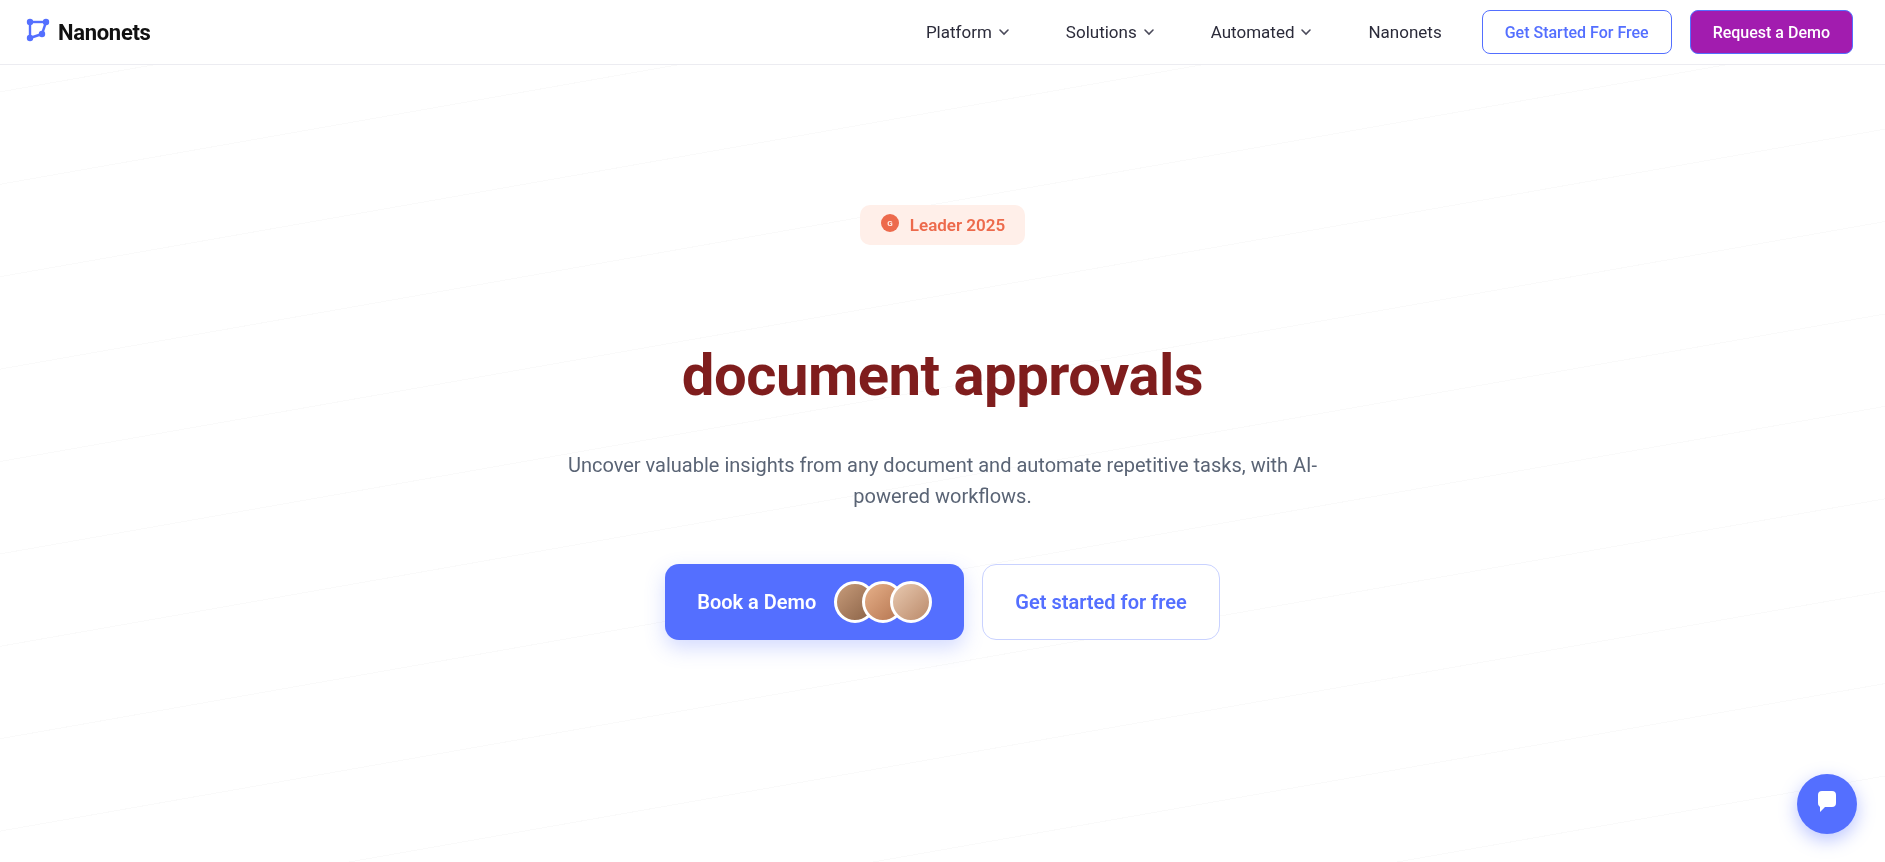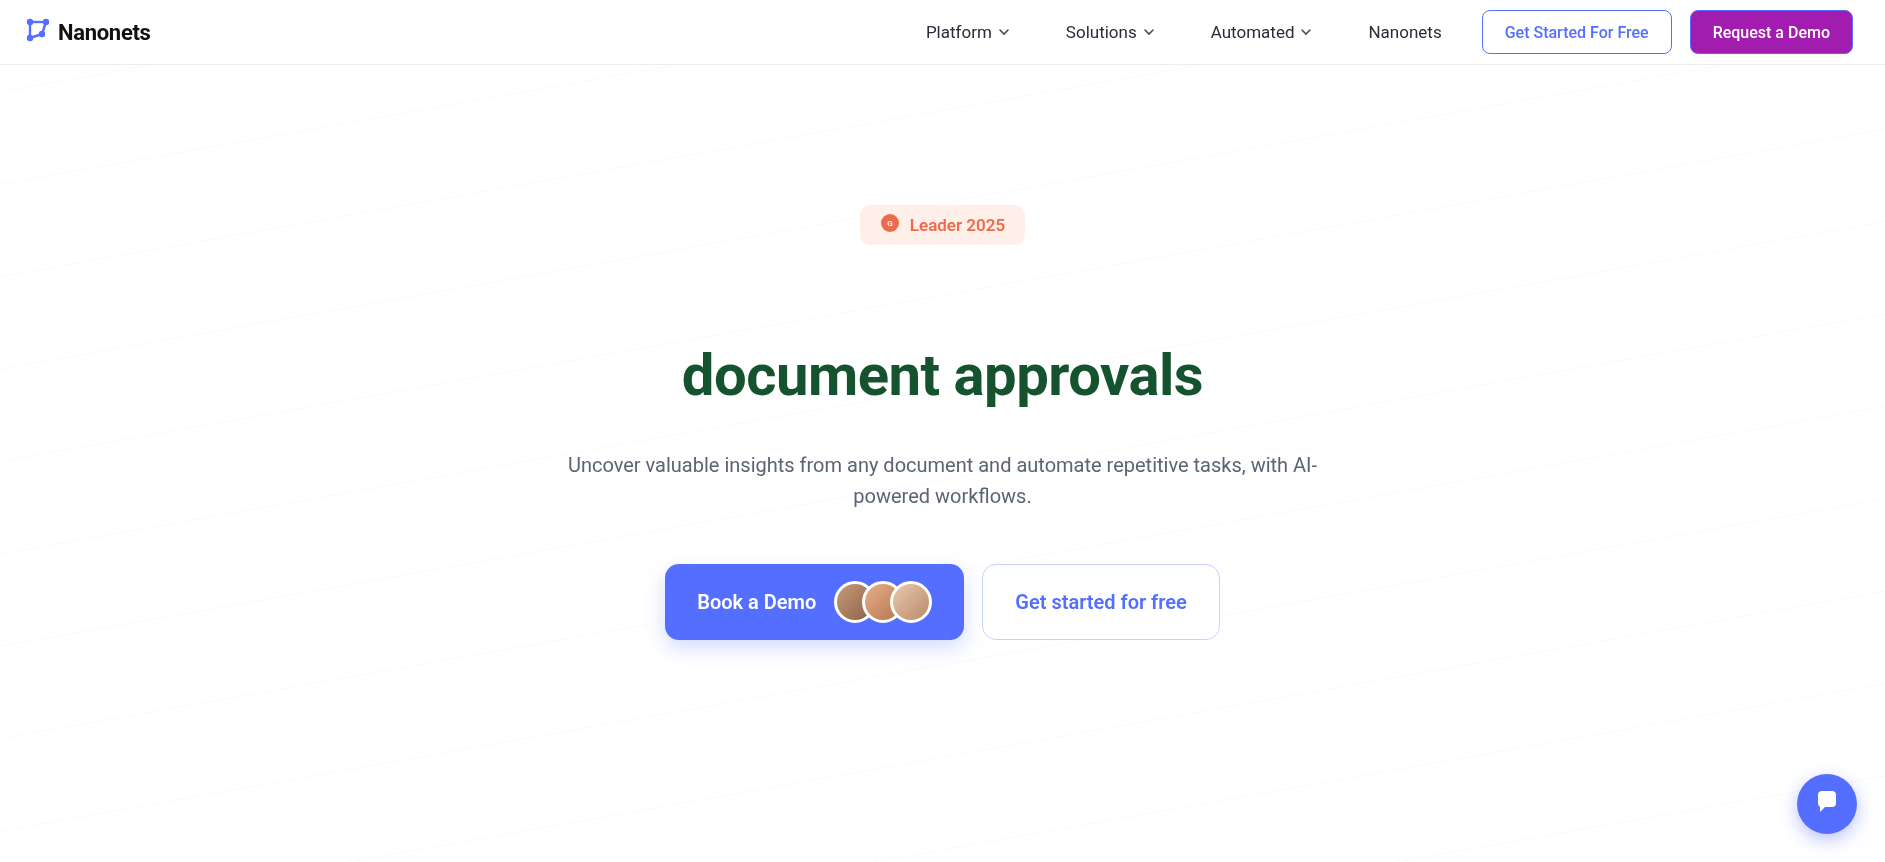--- a/index.html
+++ b/index.html
@@ -114,21 +114,21 @@
 }
 .hero h1 {
   margin-top: 28px;
   font-size: 58px;
   line-height: 1.18;
   font-weight: 700;
   color: #0f172a;
   letter-spacing: -0.5px;
 }
 .hero h1 .accent {
-  color: #14532d;
+  color: #7f1d1d;
   margin-top: 32px;
 }
 .subtitle {
   margin: 40px auto 0;
   max-width: 820px;
   font-size: 20px;
   line-height: 1.55;
   color: #5a6475;
 }
 .cta-row {

